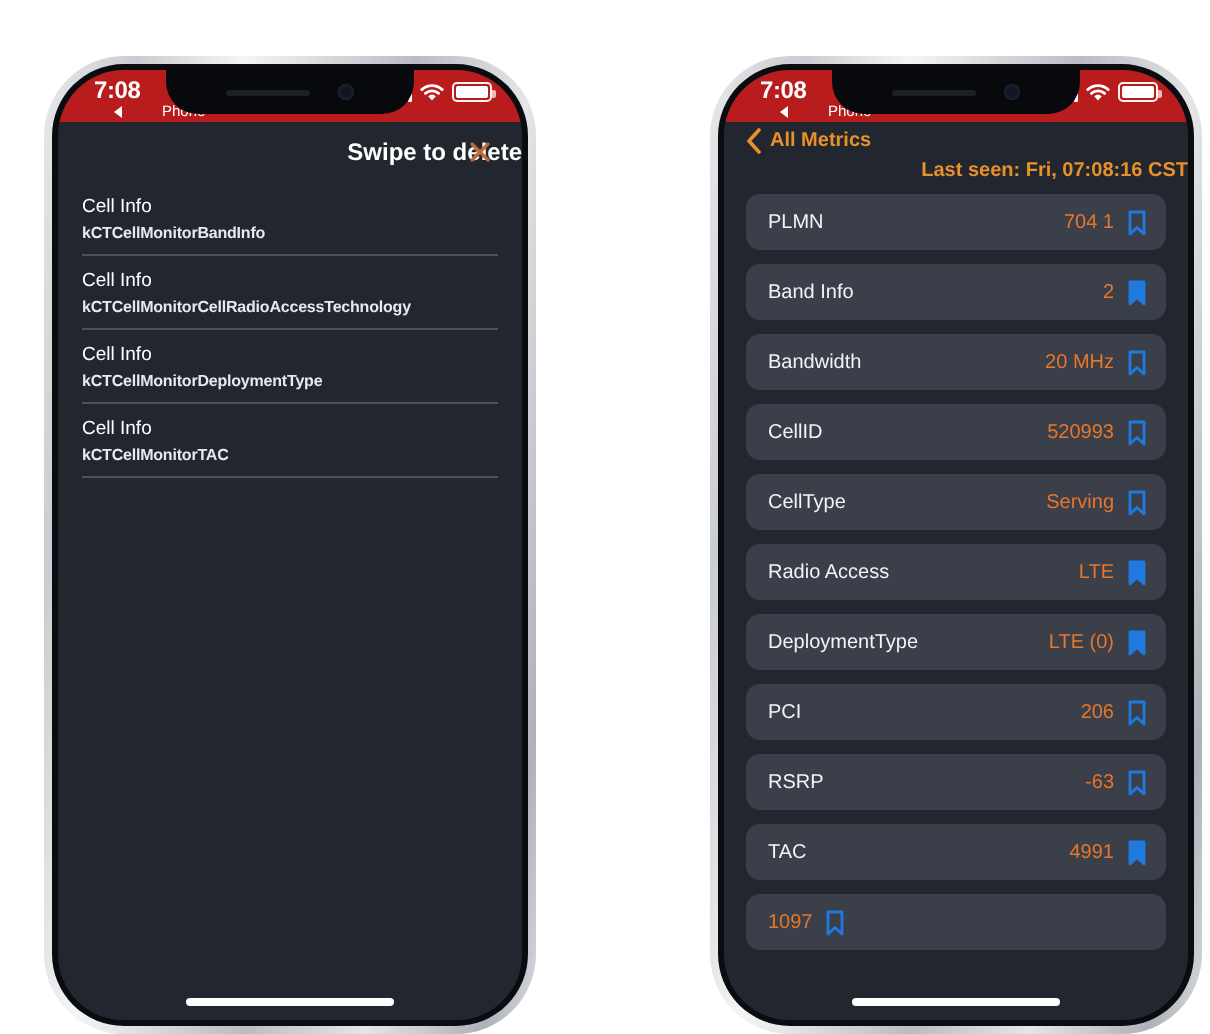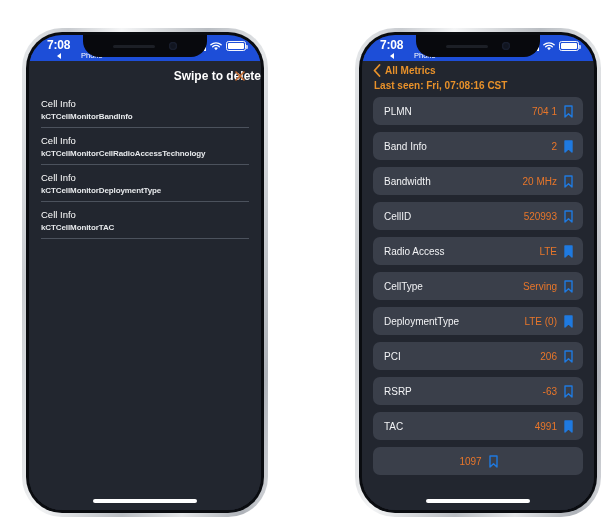--- a/index.html
+++ b/index.html
@@ -79,21 +79,21 @@
     border-radius: 50%;
     background: #111520;
     box-shadow: inset 0 0 2px #2b3550;
   }
 
   
   .statusbar {
     position: relative;
     height: 26px;
     z-index: 15;
-    background: #1d4ed8;
+    background: #b91c1c;
   }
   .sb-time {
     position: absolute;
     left: 18px;
     top: 3px;
     color: #ffffff;
     font-size: 12px;
     font-weight: bold;
     letter-spacing: -0.2px;
   }
@@ -199,33 +199,33 @@
   .r-nav-label {
     color: #e8912a;
     font-size: 10px;
     font-weight: bold;
   }
   .r-lastseen {
     color: #e8912a;
     font-size: 10px;
     font-weight: bold;
     padding: 3px 0 6px 12px;
+    text-align: right;
   }
 
   .r-list { padding: 0 11px; }
   .r-row {
     background: #3a3f4a;
     border-radius: 7px;
     height: 28px;
     margin-bottom: 7px;
     display: flex;
     align-items: center;
     padding: 0 10px 0 11px;
     box-sizing: border-box;
-    justify-content: center;
   }
   .r-row-label {
     color: #f2f3f5;
     font-size: 10px;
     flex: 1;
     white-space: nowrap;
   }
   .r-row-value {
     color: #e8762a;
     font-size: 10px;
@@ -401,32 +401,32 @@
 
           <div class="r-row">
             <span class="r-row-label">CellID</span>
             <span class="r-row-value">520993</span>
             <svg class="r-bm" viewBox="0 0 9 13">
                 <path d="M1 1 H8 V12 L4.5 8.7 L1 12 Z" fill="none" stroke="#1f7ae0" stroke-width="1.4" stroke-linejoin="round"></path>
               </svg>
           </div>
 
           <div class="r-row">
+            <span class="r-row-label">CellType</span>
+            <span class="r-row-value">Serving</span>
+            <svg class="r-bm" viewBox="0 0 9 13">
+                <path d="M1 1 H8 V12 L4.5 8.7 L1 12 Z" fill="none" stroke="#1f7ae0" stroke-width="1.4" stroke-linejoin="round"></path>
+              </svg>
+          </div>
+
+          <div class="r-row">
             <span class="r-row-label">Radio Access</span>
             <span class="r-row-value">LTE</span>
             <svg class="r-bm" viewBox="0 0 9 13">
                 <path d="M1 1 H8 V12 L4.5 8.7 L1 12 Z" fill="#1f7ae0" stroke="#1f7ae0" stroke-width="1.4" stroke-linejoin="round"></path>
-              </svg>
-          </div>
-
-          <div class="r-row">
-            <span class="r-row-label">CellType</span>
-            <span class="r-row-value">Serving</span>
-            <svg class="r-bm" viewBox="0 0 9 13">
-                <path d="M1 1 H8 V12 L4.5 8.7 L1 12 Z" fill="none" stroke="#1f7ae0" stroke-width="1.4" stroke-linejoin="round"></path>
               </svg>
           </div>
 
           <div class="r-row">
             <span class="r-row-label">DeploymentType</span>
             <span class="r-row-value">LTE (0)</span>
             <svg class="r-bm" viewBox="0 0 9 13">
                 <path d="M1 1 H8 V12 L4.5 8.7 L1 12 Z" fill="#1f7ae0" stroke="#1f7ae0" stroke-width="1.4" stroke-linejoin="round"></path>
               </svg>
           </div>

